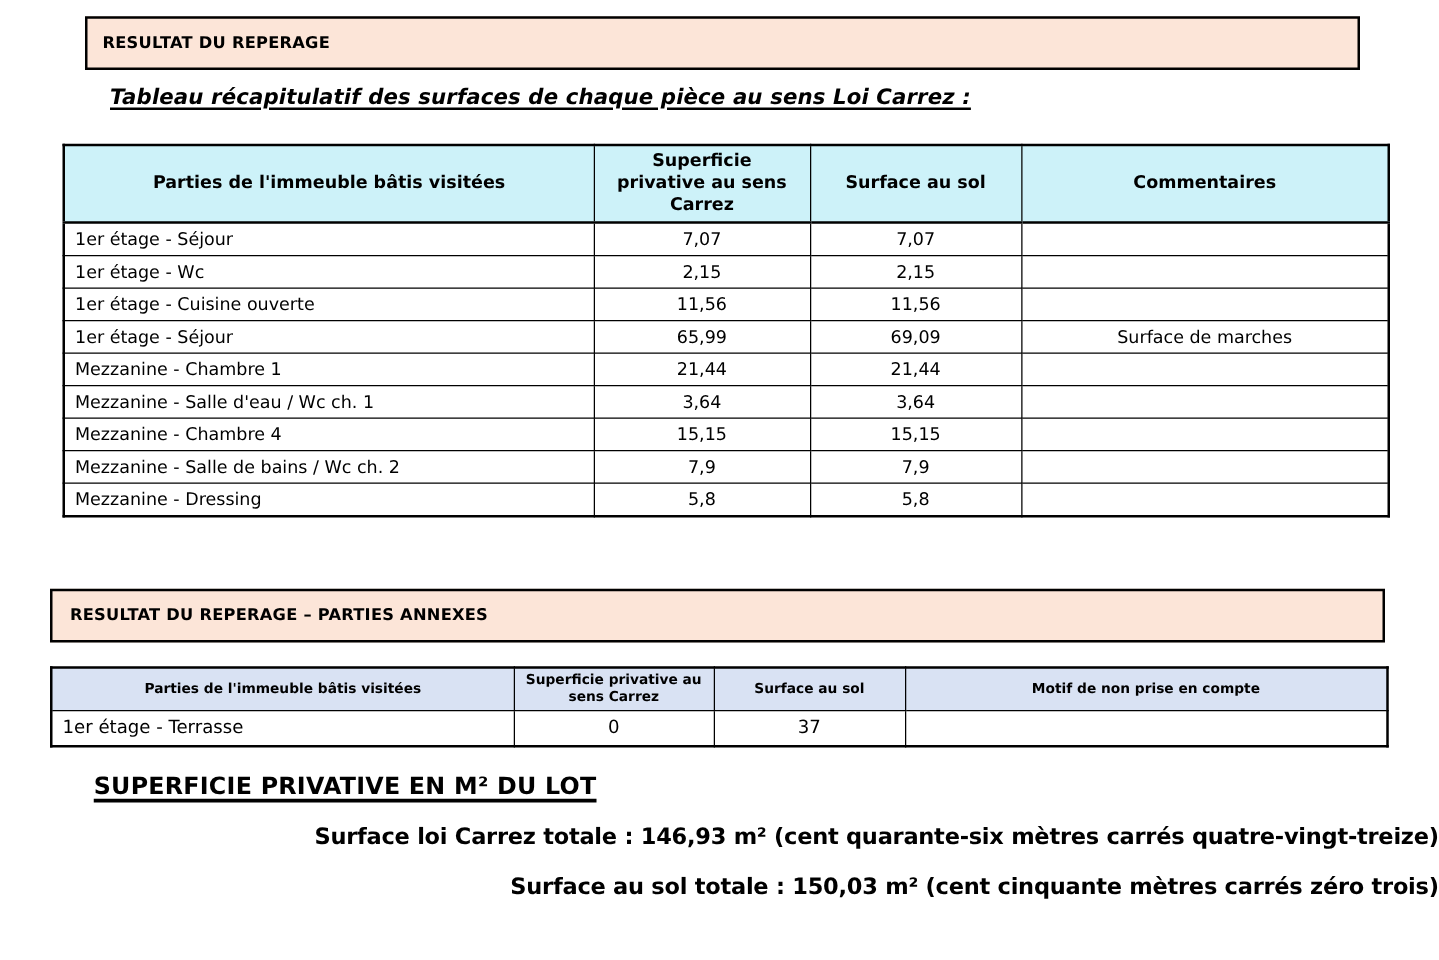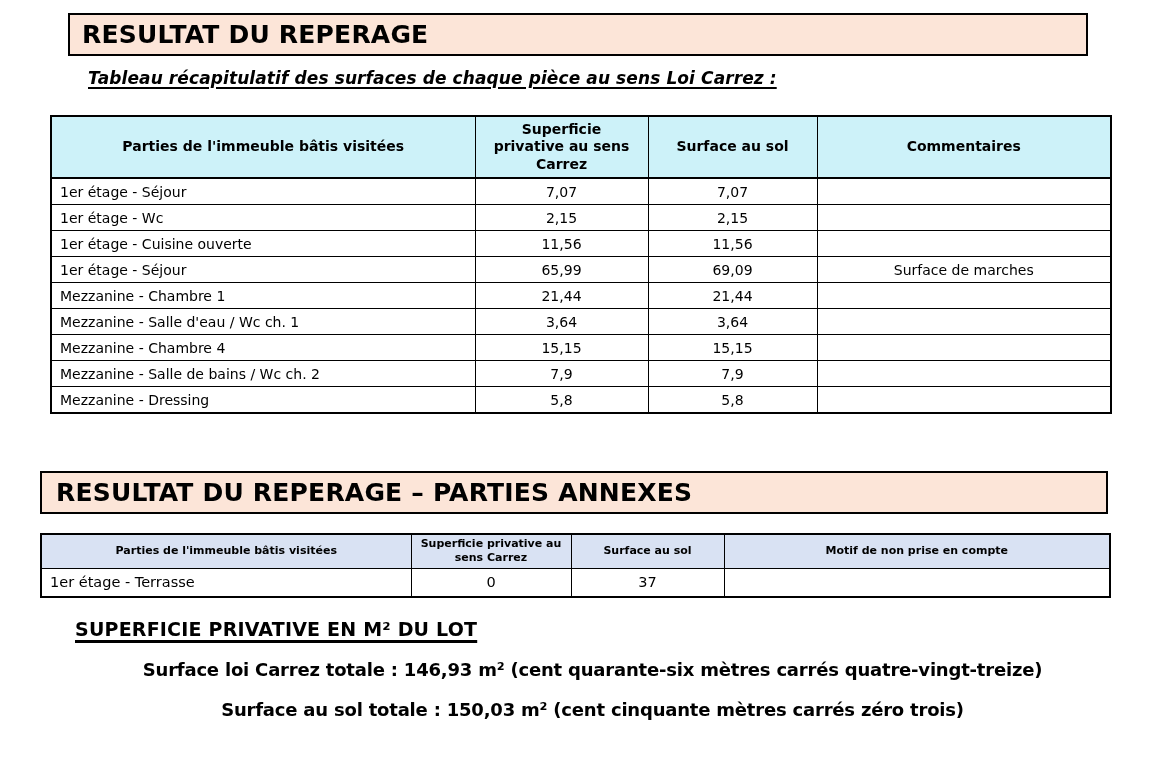--- a/index.html
+++ b/index.html
@@ -10,21 +10,21 @@
   }
   html,body{margin:0;padding:0;background:#ffffff;}
   .page{
     position:relative;width:1151px;height:768px;background:#ffffff;
     font-family:"DejaVu Sans","Liberation Sans",sans-serif;color:var(--ink);
     overflow:hidden;
   }
   .banner{
     position:absolute;background:var(--peach);border:2px solid #000;
     box-sizing:border-box;display:flex;align-items:center;
-    font-weight:bold;font-size:25px;letter-spacing:.2px;white-space:nowrap;
+    font-weight:bold;font-size:13px;letter-spacing:.2px;white-space:nowrap;
   }
   .banner1{left:68px;top:13px;width:1020px;height:43px;padding-left:12px;}
   .banner2{left:40px;top:471px;width:1068px;height:43px;padding-left:14px;}
   .subtitle{
     position:absolute;left:88px;top:68px;
     font-size:17px;font-weight:bold;font-style:italic;
     text-decoration:underline;text-decoration-thickness:2px;text-underline-offset:3px;
     white-space:nowrap;letter-spacing:.1px;
   }
   table{border-collapse:collapse;table-layout:fixed;position:absolute;}
@@ -49,21 +49,21 @@
     border:1px solid #000;height:27px;font-size:14.5px;text-align:center;
     vertical-align:middle;padding:0;white-space:nowrap;margin-left:32px;
   }
   .t2 td.c1{text-align:left;padding-left:8px;}
   .lot-title{
     position:absolute;left:75px;top:618px;font-size:19px;font-weight:bold;
     text-decoration:underline;text-decoration-thickness:3px;text-underline-offset:4px;
     letter-spacing:.2px;white-space:nowrap;
   }
   .total{
-    position:absolute;left:34px;width:1117px;text-align:center;
+    position:absolute;left:34px;width:1117px;text-align:right;
     font-weight:bold;font-size:18px;white-space:nowrap;letter-spacing:-.2px;
   }
   .total1{top:659px;}
   .total2{top:699px;}
 </style>
 </head>
 <body>
 
 <div class="page">
 

